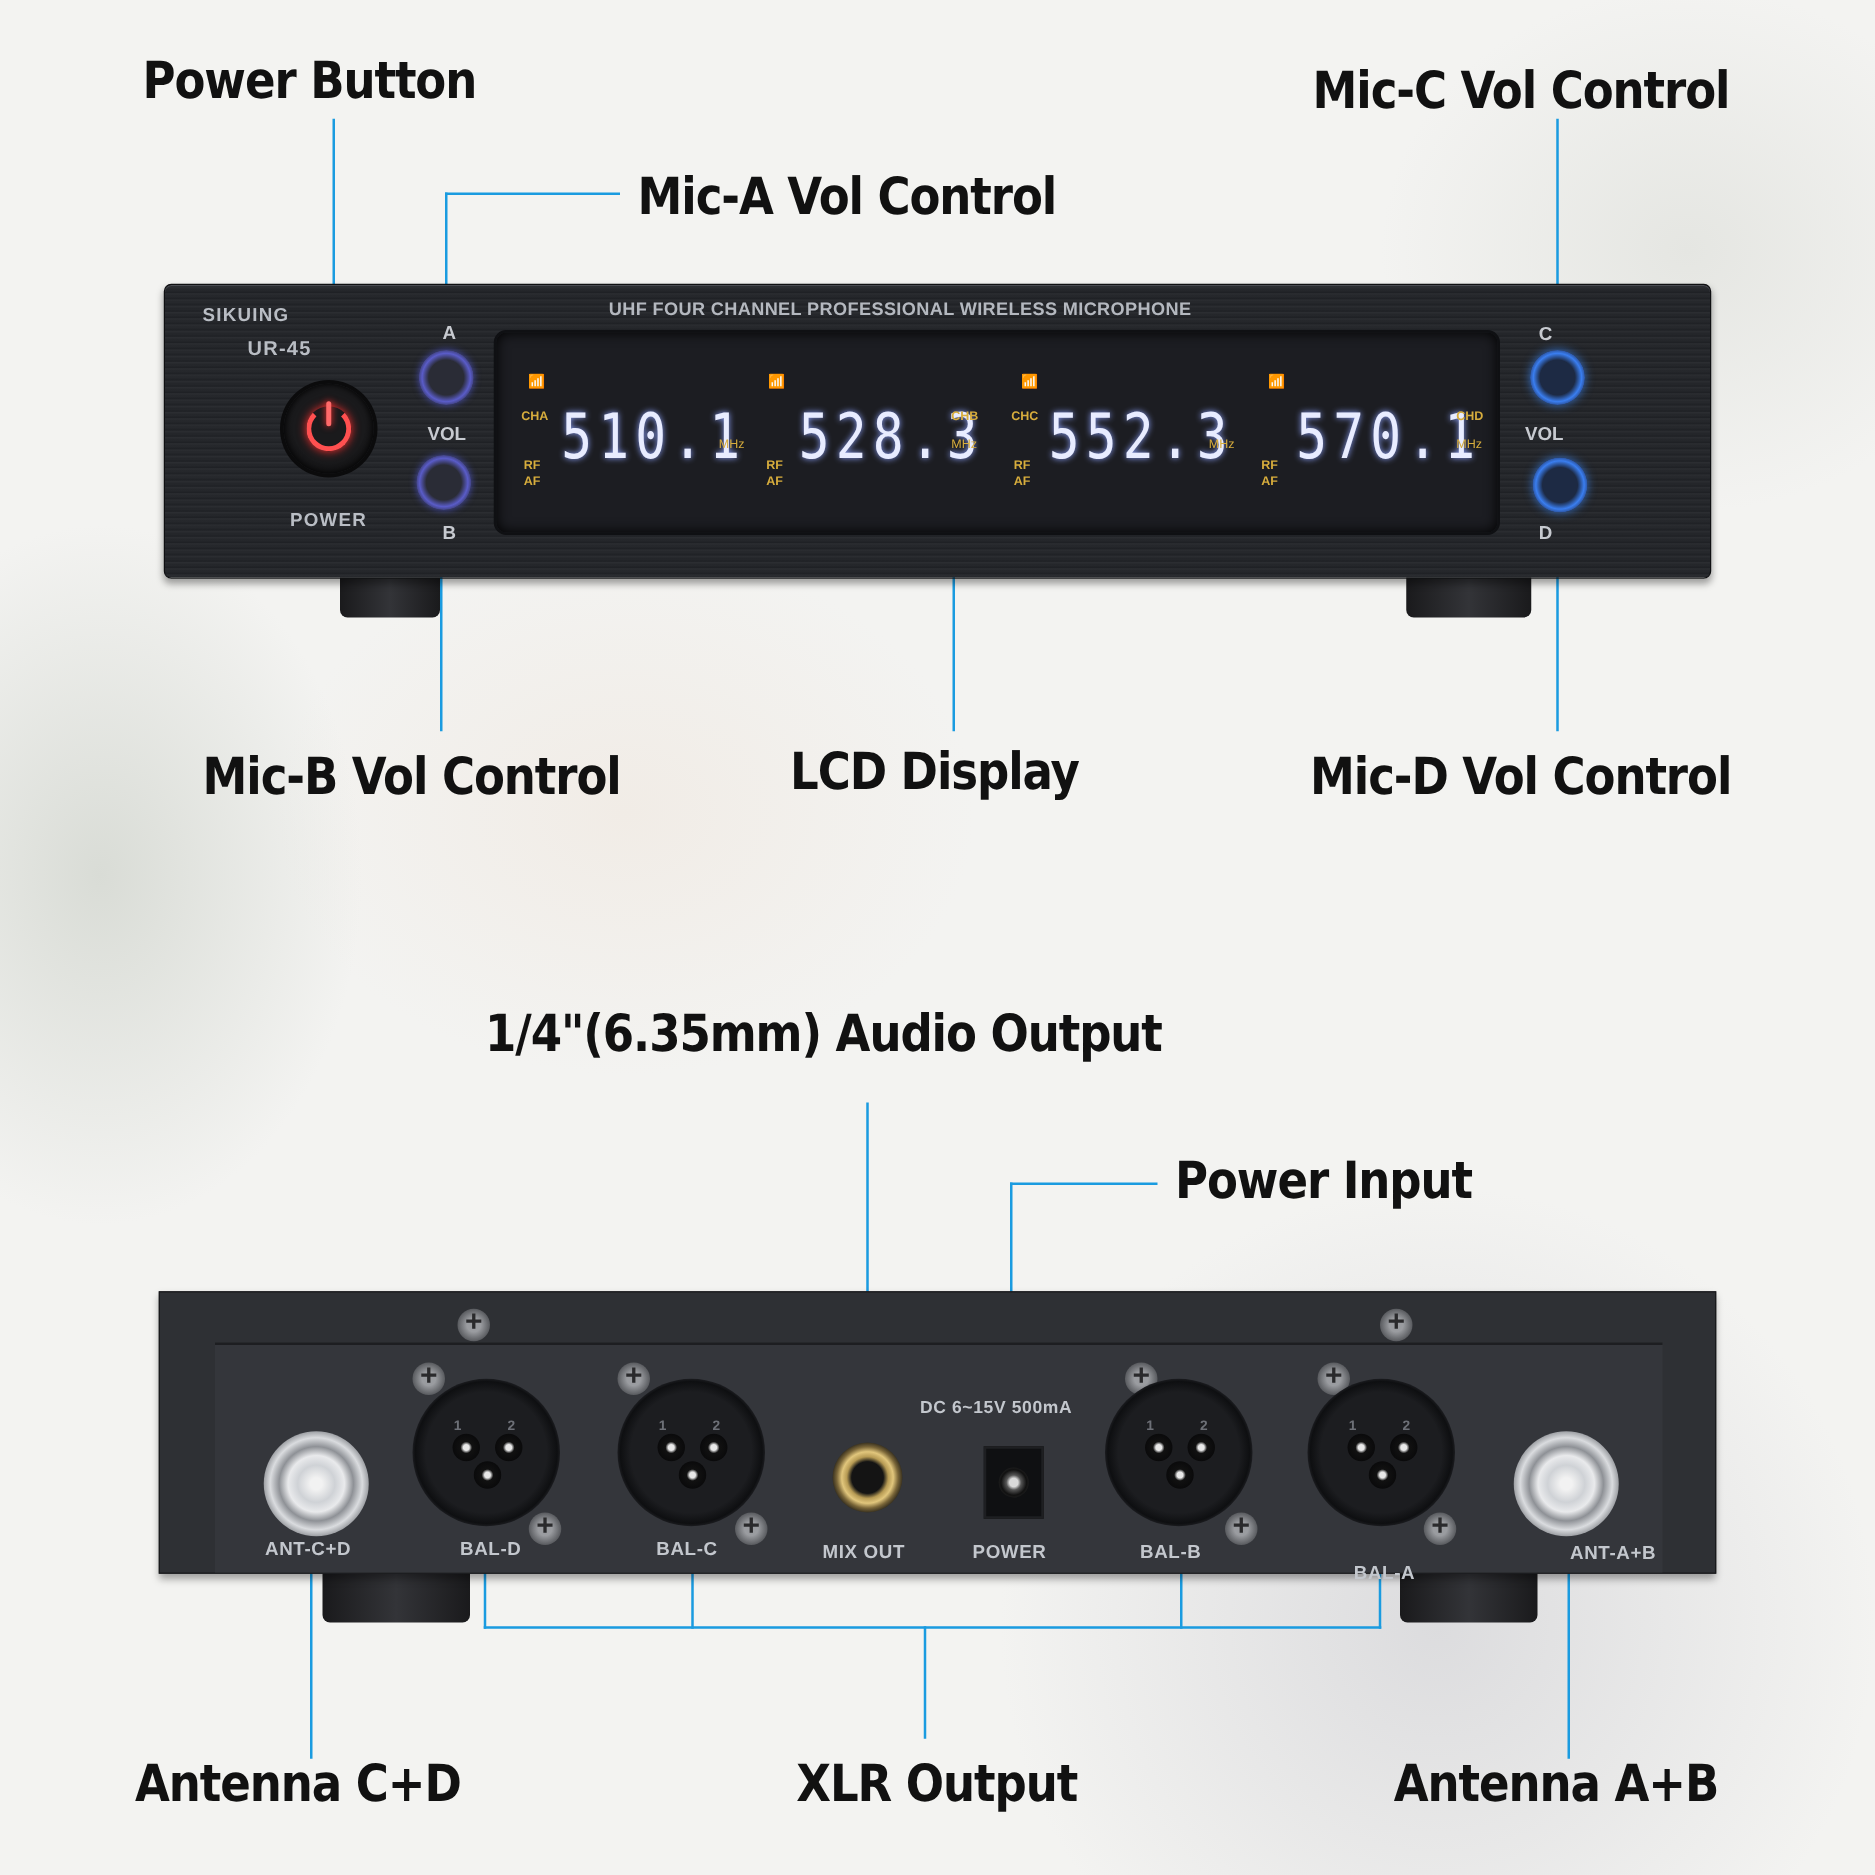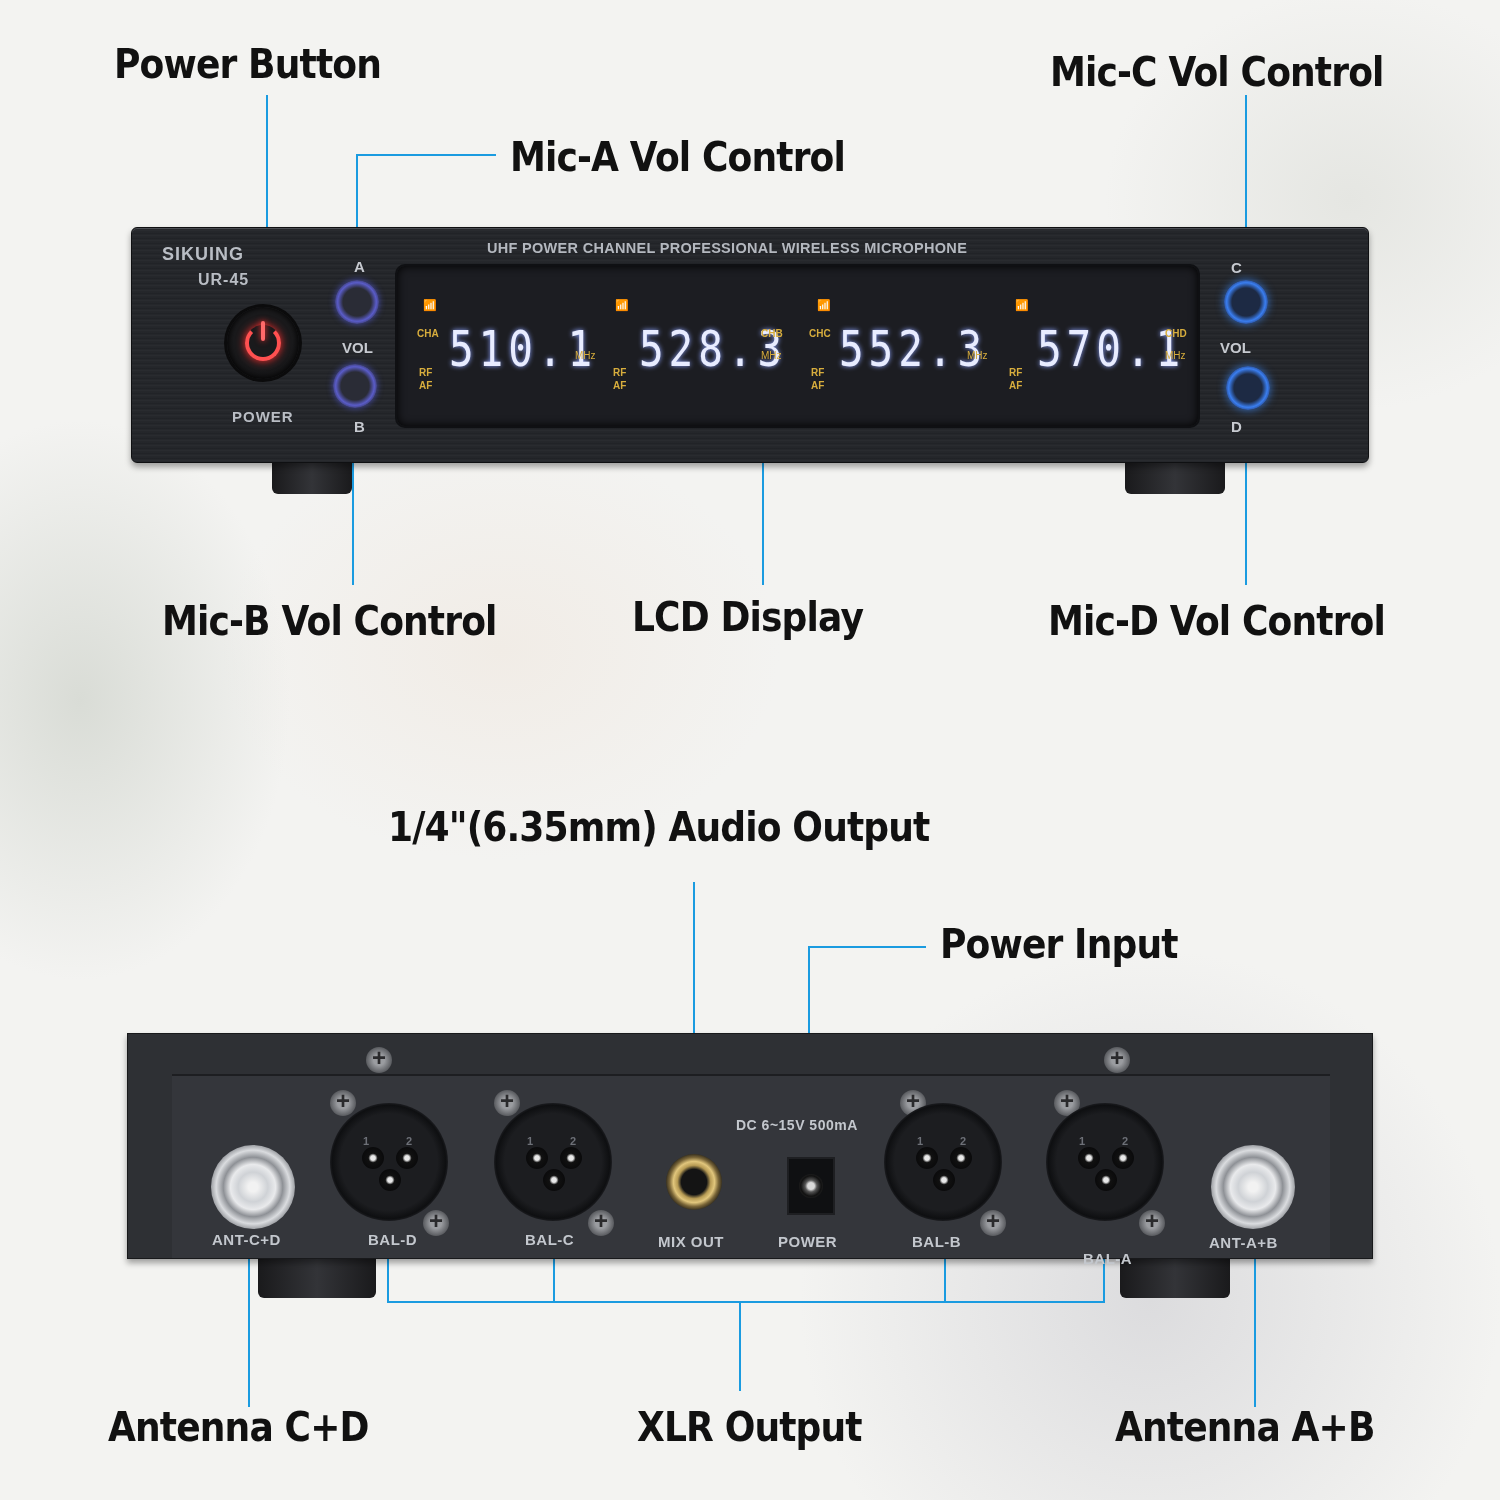--- a/index.html
+++ b/index.html
@@ -10,21 +10,21 @@
       radial-gradient(ellipse 350px 300px at 1350px 200px, #e5e6e2 0%, rgba(229,230,226,0) 70%),
       radial-gradient(ellipse 500px 500px at 1150px 1300px, #dcdcde 0%, rgba(220,220,222,0) 70%),
       radial-gradient(ellipse 400px 300px at 500px 650px, #f1ece6 0%, rgba(241,236,230,0) 70%),
       #f3f3f1;}
   .label{position:absolute;font-family:"DejaVu Sans",sans-serif;font-weight:bold;color:#111;font-size:41px;letter-spacing:-1px;white-space:nowrap;transform:scaleX(0.88);transform-origin:left top}
   .ln{position:absolute;background:#1a9be0}
   
   .front{position:absolute;left:131px;top:227px;width:1238px;height:236px;border-radius:6px;
     background:repeating-linear-gradient(0deg,#232529 0px,#2b2d31 2px,#1f2125 3px,#26282c 5px);
     box-shadow:0 4px 6px rgba(0,0,0,.35), inset 0 1px 0 #4a4c52;border:1px solid #0f1012}
-  .brand{position:absolute;left:30px;top:16px;color:#b9bdc4;font-weight:bold;font-size:18px;letter-spacing:1px}
+  .brand{position:absolute;left:30px;top:16px;color:#b9bdc4;font-weight:bold;font-size:15px;letter-spacing:1px}
   .model{position:absolute;left:66px;top:43px;color:#b9bdc4;font-weight:bold;font-size:16px;letter-spacing:1px}
   .pwrbtn{position:absolute;left:95px;top:79px;width:72px;height:72px;border-radius:50%;background:radial-gradient(circle at 50% 45%,#1a1a1c 55%,#050506 100%);box-shadow:0 0 0 3px #0b0b0c, inset 0 0 6px #000}
   .pwrring{position:absolute;left:18px;top:18px;width:36px;height:36px;border-radius:50%;border:4px solid #ff5050;border-top-color:transparent;box-shadow:0 0 8px #ff3030}
   .pwrbar{position:absolute;left:34px;top:14px;width:4px;height:20px;background:#ff6a6a;border-radius:2px;box-shadow:0 0 6px #ff3030}
   .pwrtxt{position:absolute;left:100px;top:180px;color:#b9bdc4;font-weight:bold;font-size:15px;letter-spacing:1px}
   .knob{position:absolute;width:44px;height:44px;border-radius:50%;background:radial-gradient(circle,#2a2c36 45%,#5a5cc8 62%,#26283a 80%,#0d0d10 100%);box-shadow:0 0 6px rgba(90,100,255,.6)}
   .knob.blue{background:radial-gradient(circle,#1d2a44 45%,#3a7ef0 62%,#1e2a50 80%,#0d0d10 100%);box-shadow:0 0 8px rgba(60,140,255,.7)}
   .knoblbl{position:absolute;color:#c7cad0;font-weight:bold;font-size:15px}
   .lcd{position:absolute;left:263px;top:36px;width:805px;height:164px;border-radius:10px;background:#1c1d22;border:2px solid #0f1013;box-shadow:inset 0 0 10px #000}
   .lcdtitle{position:absolute;left:355px;top:12px;color:#b4b8bf;font-weight:bold;font-size:14.5px;letter-spacing:.3px}
@@ -85,21 +85,21 @@
   <div class="knoblbl" style="left:210px;top:111px">VOL</div>
   <div class="knob" style="left:201px;top:136px"></div>
   <div class="knoblbl" style="left:222px;top:190px">B</div>
 
   <div class="knoblbl" style="left:1099px;top:31px">C</div>
   <div class="knob blue" style="left:1092px;top:52px"></div>
   <div class="knoblbl" style="left:1088px;top:111px">VOL</div>
   <div class="knob blue" style="left:1094px;top:138px"></div>
   <div class="knoblbl" style="left:1099px;top:190px">D</div>
 
-  <div class="lcdtitle">UHF POWER CHANNEL PROFESSIONAL WIRELESS MICROPHONE</div>
+  <div class="lcdtitle">UHF FOUR CHANNEL PROFESSIONAL WIRELESS MICROPHONE</div>
 
   <div class="lcd">
 
     <div class="chan" style="left:0">
       <div class="sig" style="left:26px">📶</div>
       <div class="chtag" style="left:20px;top:62px">CHA</div>
       <div class="freq" style="left:52px">510.1</div>
       <div class="mhz" style="left:178px;top:84px">MHz</div>
       <div class="rfaf"><span>RF</span><br><span>AF</span></div>
     </div>
@@ -205,14 +205,14 @@
     <span class="pinnum" style="left:33px;top:32px">1</span>
     <span class="pinnum" style="left:76px;top:32px">2</span>
     <div class="pin" style="left:32px;top:44px"></div>
     <div class="pin" style="left:66px;top:44px"></div>
     <div class="pin" style="left:49px;top:66px"></div>
   </div>
   <div class="screw" style="left:1011px;top:176px"></div>
   <div class="rlbl" style="left:955px;top:216px">BAL-A</div>
 
   <div class="bnc" style="left:1083px;top:111px"></div>
-  <div class="rlbl" style="left:1081px;top:200px">ANT-A+B</div>
+  <div class="rlbl" style="left:1128px;top:200px">ANT-A+B</div>
 </div>
 
 </body></html>

